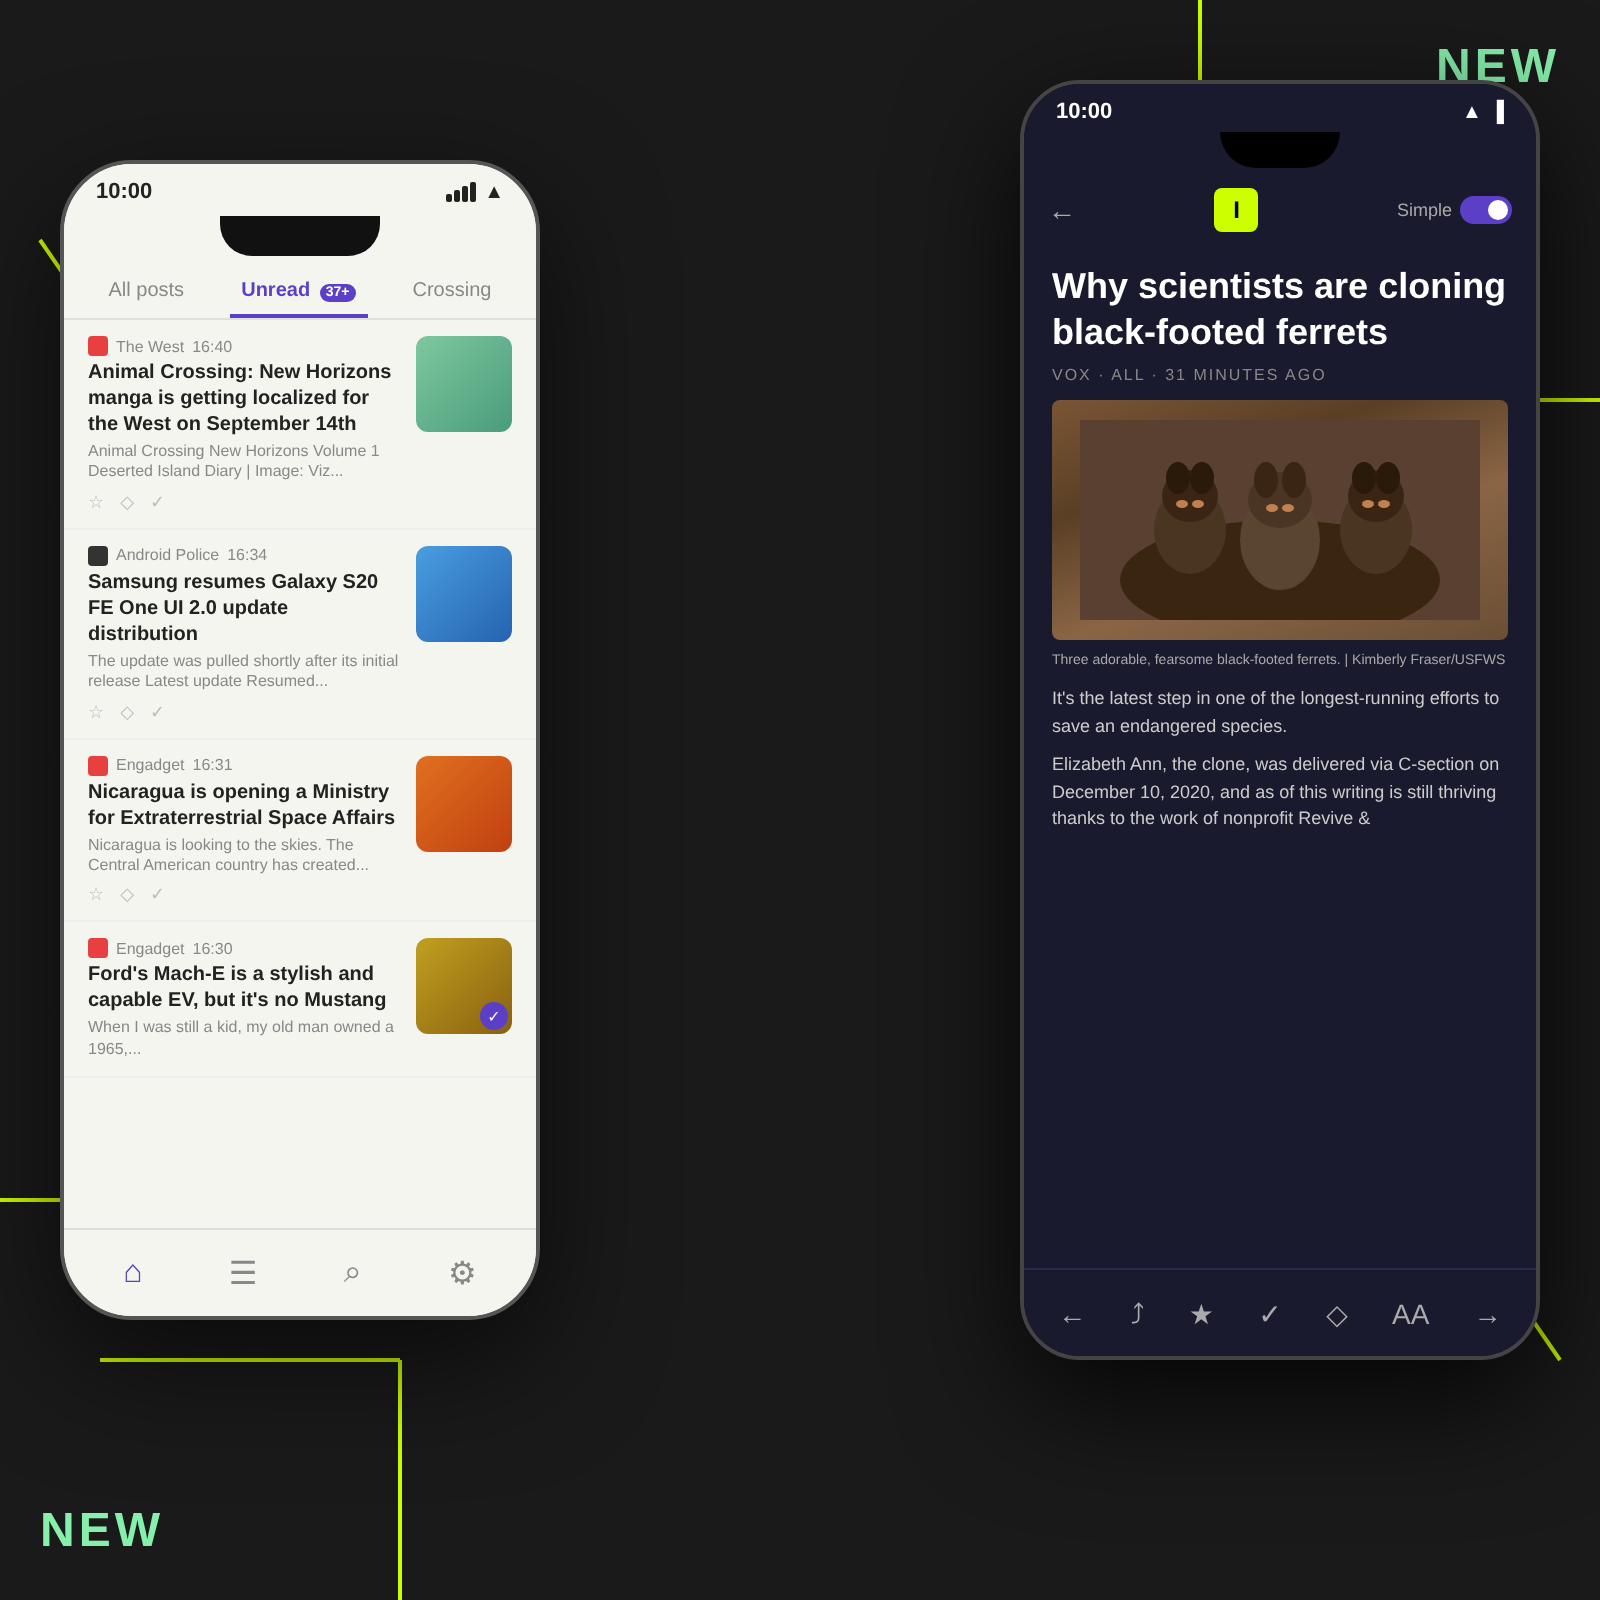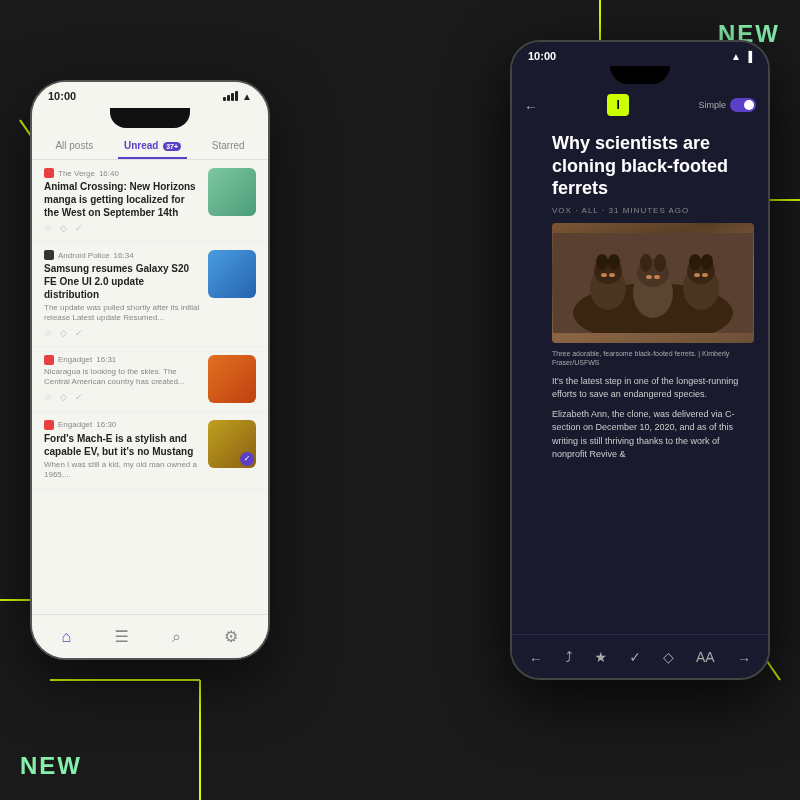--- a/index.html
+++ b/index.html
@@ -257,21 +257,20 @@
       width: 10px;
       height: 10px;
       background: #fff;
       border-radius: 50%;
     }
 
     .right-content {
       padding: 10px 14px;
       background: #1a1a2e;
       overflow: hidden;
-      margin-left: 26px;
     }
     .article-title {
       font-size: 18px;
       font-weight: 900;
       color: #fff;
       line-height: 1.25;
       margin-bottom: 6px;
     }
     .article-meta {
       font-size: 8px;
@@ -382,35 +381,36 @@
 
   <div class="left-tabs">
     <div class="left-tab">
       <span>All posts</span>
     </div>
     <div class="left-tab active">
       <span>Unread</span>
       <span class="unread-badge">37+</span>
     </div>
     <div class="left-tab">
-      <span>Starred</span>
+      <span>Crossing</span>
     </div>
   </div>
 
 
   <div class="left-content">
 
     <div class="news-item">
       <div class="news-item-text">
         <div class="news-source">
           <span class="source-icon" style="background:#e84040;"></span>
-          <span class="source-name">The Verge</span>
+          <span class="source-name">The West</span>
           <span class="source-name">16:40</span>
         </div>
         <div class="news-title">Animal Crossing: New Horizons manga is getting localized for the West on September 14th</div>
+        <div class="news-desc">Animal Crossing New Horizons Volume 1 Deserted Island Diary | Image: Viz...</div>
         <div class="news-actions">
           <span class="action-icon">☆</span>
           <span class="action-icon">◇</span>
           <span class="action-icon">✓</span>
         </div>
       </div>
       <div class="news-thumb thumb-1"></div>
     </div>
 
     <div class="news-item">
@@ -431,20 +431,21 @@
       <div class="news-thumb thumb-2"></div>
     </div>
 
     <div class="news-item">
       <div class="news-item-text">
         <div class="news-source">
           <span class="source-icon" style="background:#e84040;"></span>
           <span class="source-name">Engadget</span>
           <span class="source-name">16:31</span>
         </div>
+        <div class="news-title">Nicaragua is opening a Ministry for Extraterrestrial Space Affairs</div>
         <div class="news-desc">Nicaragua is looking to the skies. The Central American country has created...</div>
         <div class="news-actions">
           <span class="action-icon">☆</span>
           <span class="action-icon">◇</span>
           <span class="action-icon">✓</span>
         </div>
       </div>
       <div class="news-thumb thumb-3"></div>
     </div>
 

